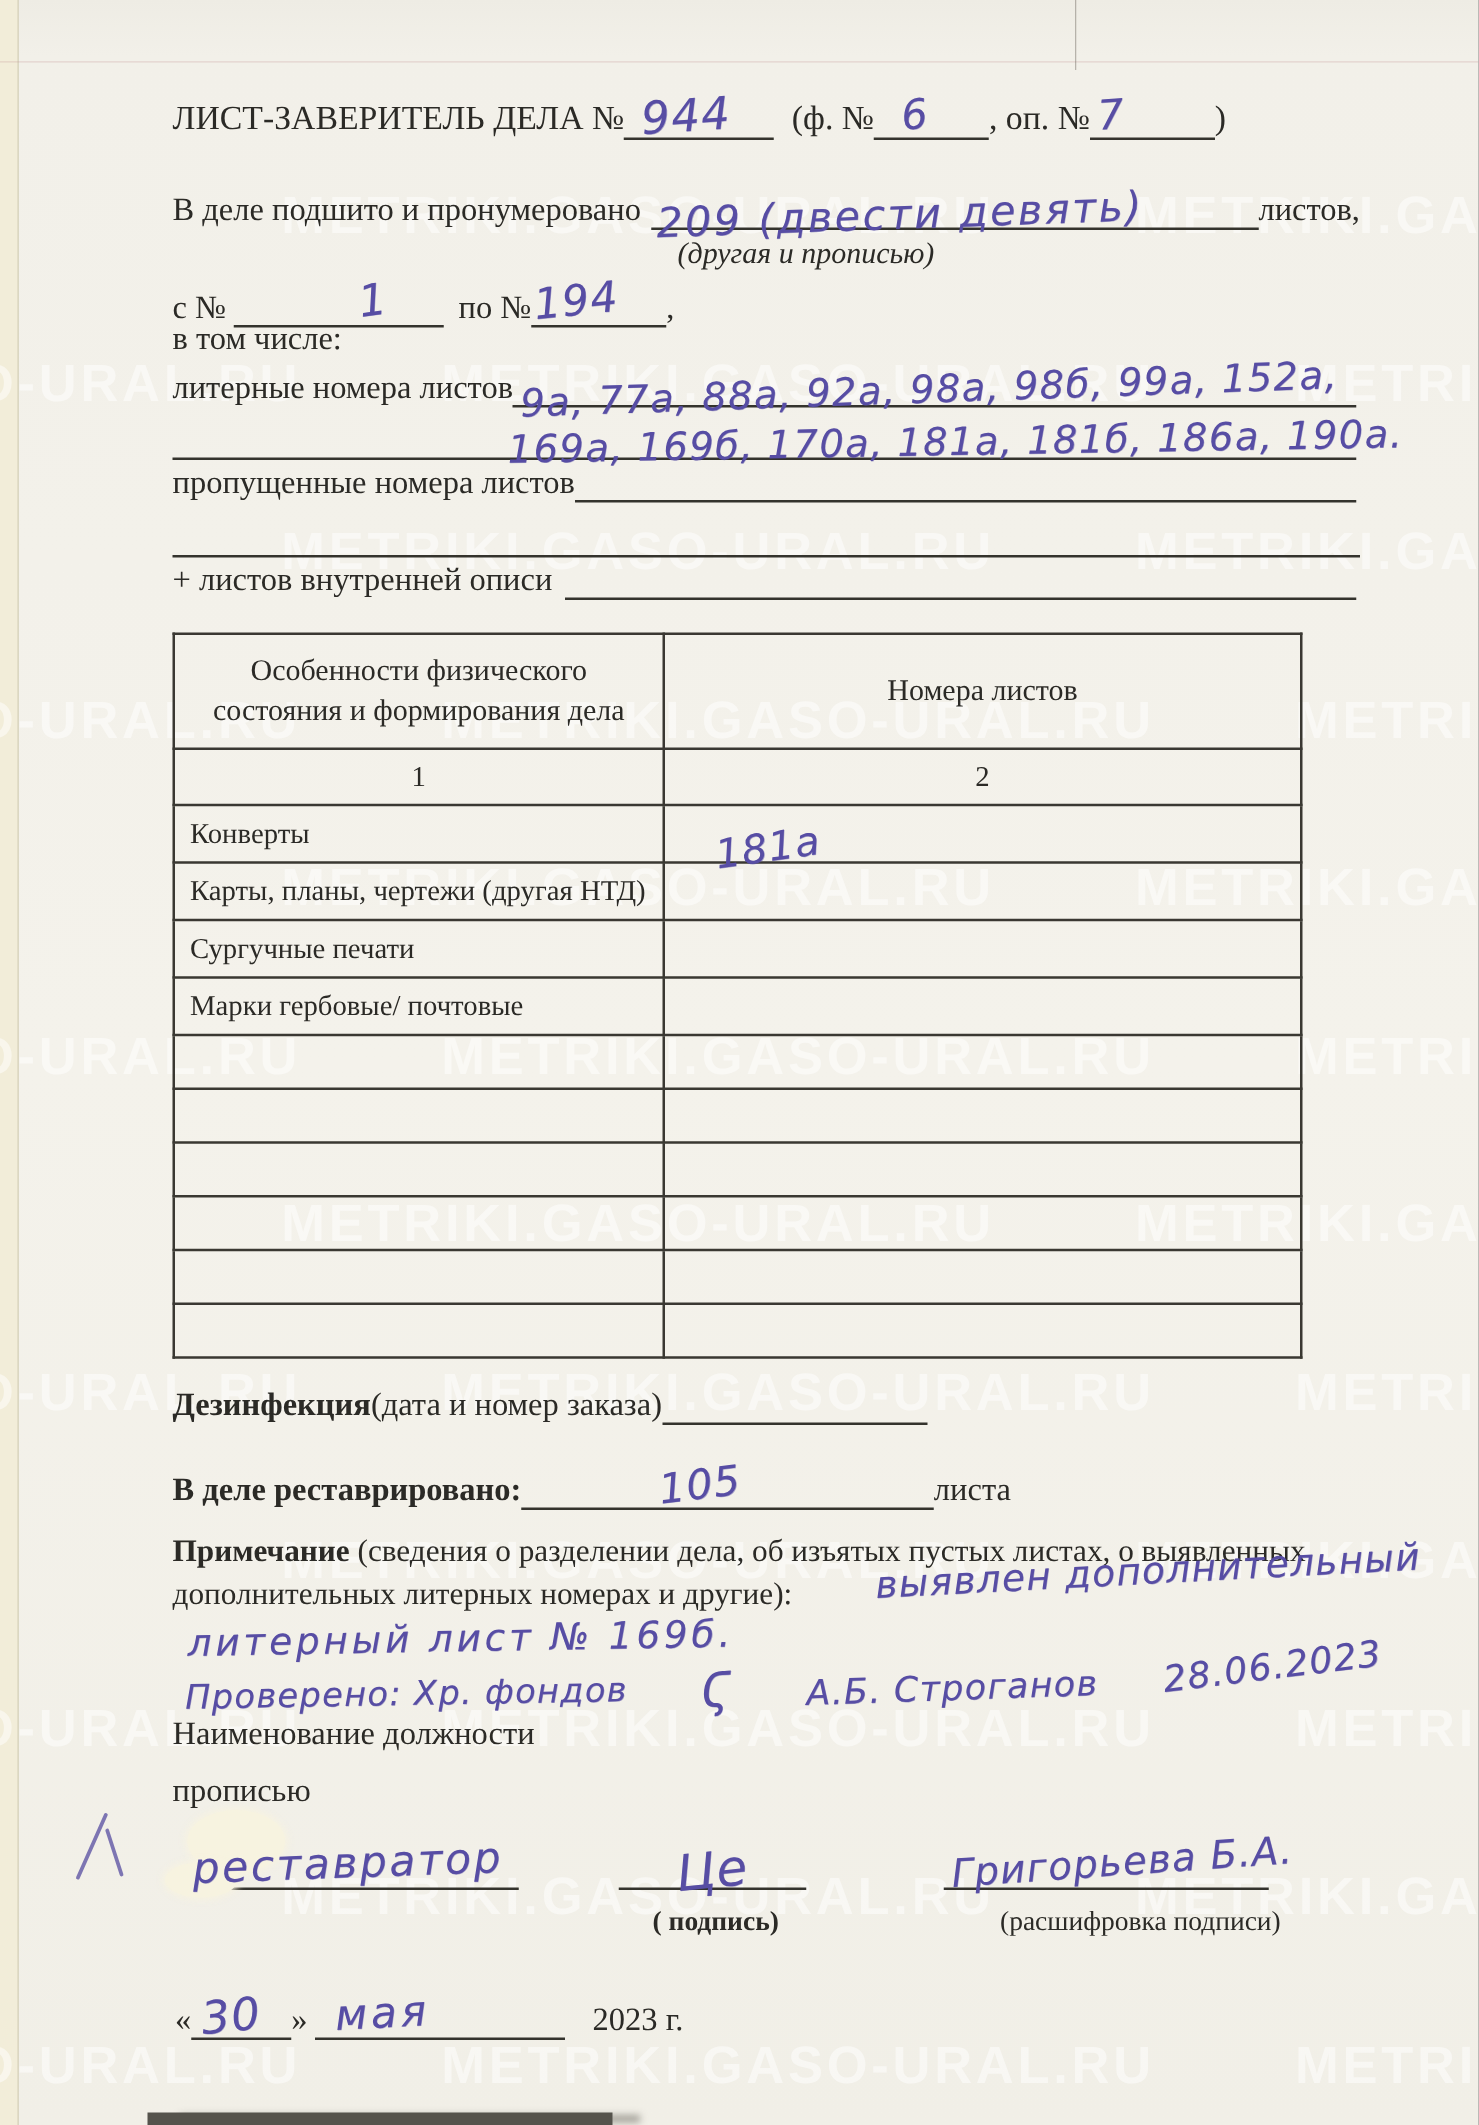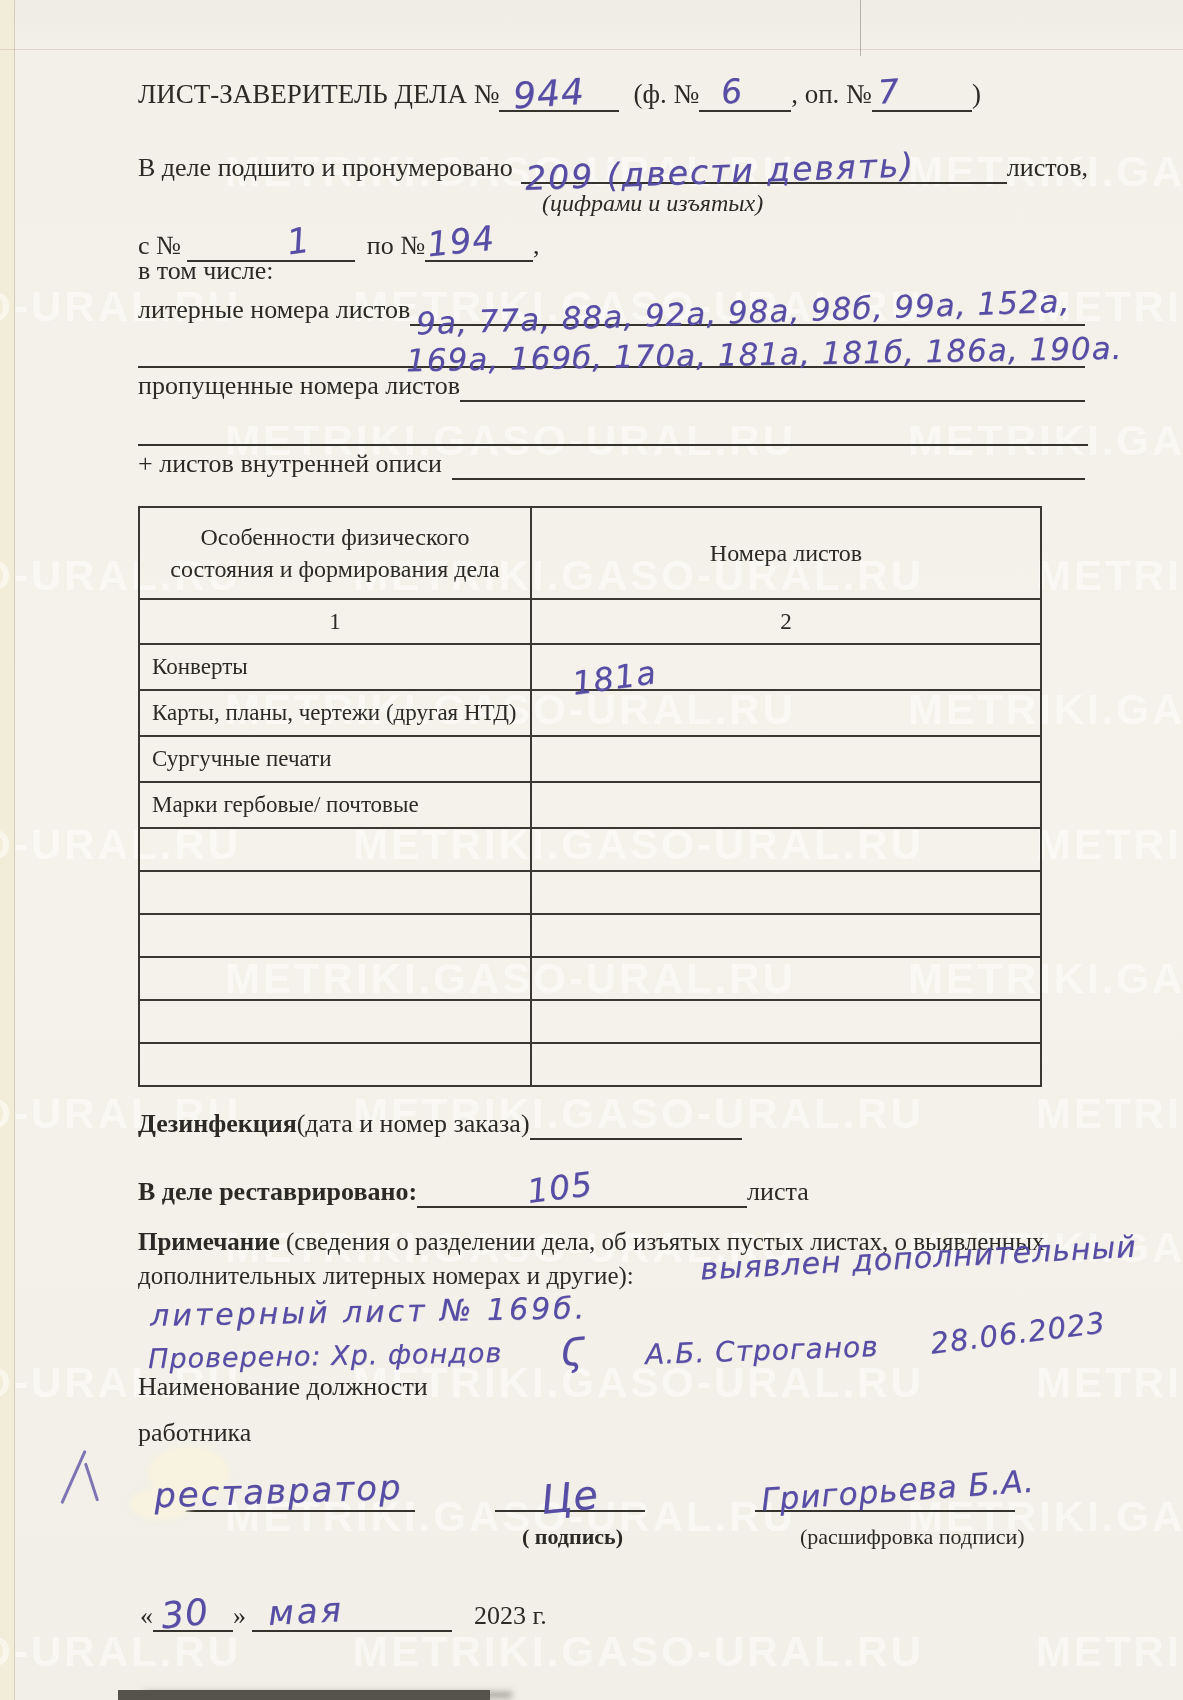--- a/index.html
+++ b/index.html
@@ -144,21 +144,21 @@
       <span class="txt">)</span>
     </div>
 
     <div class="ln" style="left:138px; right:95px; top:140px; height:44px;">
       <span class="txt">В деле подшито и пронумеровано</span>
       <span class="bl grow" style="margin-left:8px;">
         <span class="hw" style="left:4px; bottom:-10px; font-size:33px; letter-spacing:2px; transform:rotate(-2deg);">209 (двести девять)</span>
       </span>
       <span class="txt">листов,</span>
     </div>
-    <div class="caption it" style="left:542px; top:190px; font-size:24px;">(цифрами и изъятых)</div>
+    <div class="caption it" style="left:542px; top:190px; font-size:24px;">(другая и прописью)</div>
 
     <div class="ln" style="left:138px; top:222px; height:40px;">
       <span class="txt">с №</span>
       <span class="bl" style="width:168px; margin-left:6px;">
         <span class="hw" style="left:100px; bottom:-4px; font-size:35px; transform:rotate(-8deg);">1</span>
       </span>
       <span class="txt" style="margin-left:12px;">по №</span>
       <span class="bl" style="width:108px;">
         <span class="hw" style="left:2px; bottom:-2px; font-size:34px; transform:rotate(-6deg);">194</span>
       </span>
@@ -272,21 +272,21 @@
     </div>
     <div class="caption" style="left:138px; top:1262px; font-size:25px;">дополнительных литерных номерах и другие):</div>
     <div class="hw-free" style="left:700px; top:1240px; font-size:30px; transform:rotate(-3deg);">выявлен дополнительный</div>
     <div class="hw-free" style="left:150px; top:1294px; font-size:30px; letter-spacing:3px; transform:rotate(-1deg);">литерный лист № 169б.</div>
     <div class="hw-free" style="left:148px; top:1340px; font-size:27px; transform:rotate(-1deg);">Проверено: Хр. фондов</div>
     <div class="hw-free" style="left:560px; top:1330px; font-size:38px; transform:rotate(-4deg);">Ϛ</div>
     <div class="hw-free" style="left:645px; top:1334px; font-size:28px; transform:rotate(-2deg);">А.Б. Строганов</div>
     <div class="hw-free" style="left:930px; top:1316px; font-size:29px; transform:rotate(-7deg);">28.06.2023</div>
 
     <div class="caption" style="left:138px; top:1372px; font-size:26px;">Наименование должности</div>
-    <div class="caption" style="left:138px; top:1418px; font-size:26px;">работника</div>
+    <div class="caption" style="left:138px; top:1418px; font-size:26px;">прописью</div>
 
     <div class="scribble" style="left:72px; top:1448px; height:58px; transform:rotate(24deg);"></div>
     <div class="scribble" style="left:90px; top:1462px; height:40px; transform:rotate(-18deg);"></div>
     <div class="blob" style="left:150px; top:1448px; width:78px; height:50px;"></div>
     <div class="blob" style="left:132px; top:1490px; width:58px; height:28px;"></div>
 
     <div class="ln" style="left:140px; top:1470px; height:42px;">
       <span class="bl" style="width:275px;">
         <span class="hw" style="left:14px; bottom:-2px; font-size:34px; letter-spacing:2px; transform:rotate(-2deg); z-index:4;">реставратор</span>
       </span>

